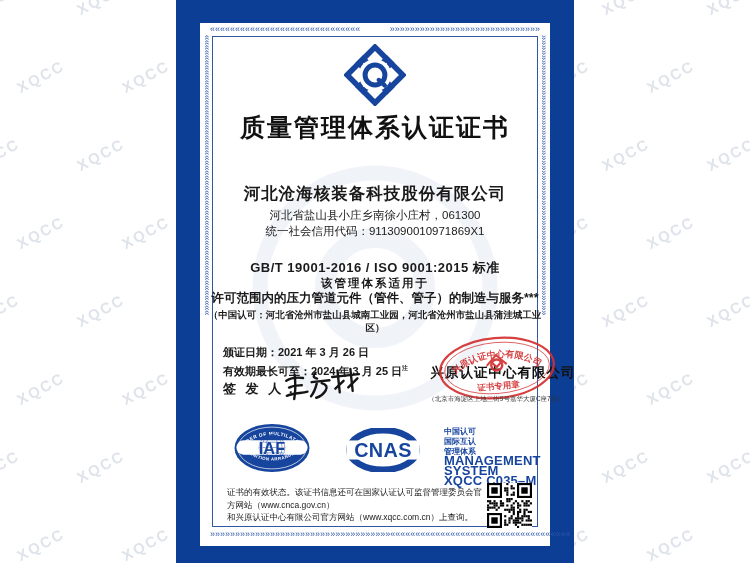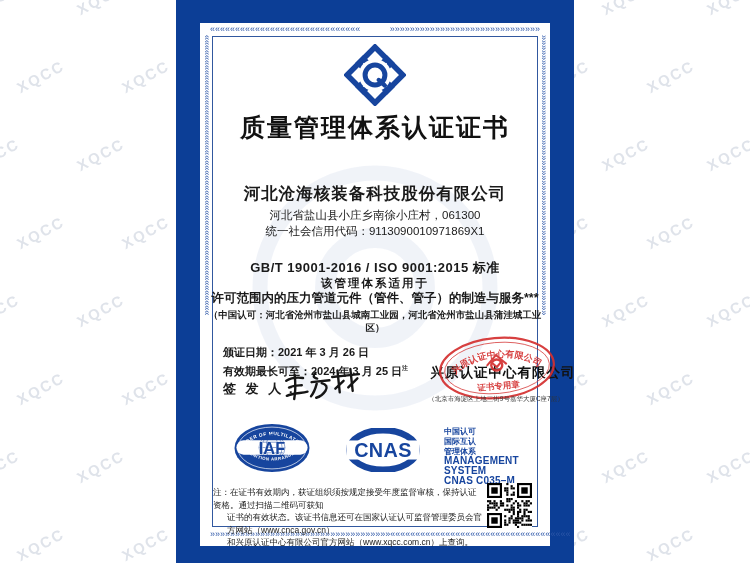--- a/index.html
+++ b/index.html
@@ -45,21 +45,21 @@
   .dates{left:23px;top:321px;font-size:11px;font-weight:bold;line-height:16px;}
   .dates sup{font-size:6px;}
   .signer{left:23px;top:357px;font-size:13px;font-weight:bold;letter-spacing:3px;}
   .signature{left:84px;top:344px;transform:rotate(-6deg);}
   .issuer-name{left:218px;top:341px;width:170px;font-size:13.5px;font-weight:bold;letter-spacing:1px;text-align:center;color:#111;z-index:3;}
   .stamp{left:237px;top:313px;width:120px;height:64px;z-index:4;opacity:.92;transform:rotate(-5deg);}
   .issuer-addr{left:198px;top:372px;width:196px;text-align:center;font-size:6.5px;color:#333;z-index:5;}
   .iaf{left:32px;top:400px;width:80px;height:50px;}
   .cnas{left:146px;top:405px;width:74px;height:44px;}
   .cnas-text{left:232px;top:404px;font-size:8px;line-height:9.8px;color:#17459e;font-weight:bold;margin-left:12px;}
-  .cnas-text .en{font-size:10px;letter-spacing:.2px;}
+  .cnas-text .en{font-size:13px;letter-spacing:.2px;}
   .footnote{left:13px;top:463px;width:270px;font-size:8.5px;line-height:12.5px;color:#222;}
   .footnote .fn-line{padding-left:14px;}
   .footnote .fn-first{padding-left:0;}
   .qr{left:287px;top:460px;width:45px;height:45px;}
 </style>
 </head>
 <body>
 
 <div id="watermark-layer">
     <span style="left: -30px; top: -10px;">XQCC</span>
@@ -239,25 +239,24 @@
       <ellipse cx="50" cy="30" rx="46" ry="27" fill="none" stroke="#17459e" stroke-width="9"></ellipse>
       <rect x="0" y="17" width="100" height="26" fill="#ffffff"></rect>
       <text x="50" y="40" text-anchor="middle" font-size="27" font-weight="bold" fill="#17459e" letter-spacing="0.5">CNAS</text>
     </svg>
 
     <div class="abs cnas-text">
       <div>中国认可</div>
       <div>国际互认</div>
       <div>管理体系</div>
       <div class="en">MANAGEMENT SYSTEM</div>
-      <div class="en">CNAS C035–M</div>
+      <div class="en">XQCC C035–M</div>
     </div>
 
     <div class="abs footnote">
-      <div class="fn-line fn-first"><span>注：</span><span>在证书有效期内，获证组织须按规定接受年度监督审核，保持认证资格。通过扫描二维码可获知</span></div>
       <div class="fn-line">证书的有效状态。该证书信息还可在国家认证认可监督管理委员会官方网站（www.cnca.gov.cn）</div>
       <div class="fn-line">和兴原认证中心有限公司官方网站（www.xqcc.com.cn）上查询。</div>
     </div>
     <div class="abs qr" id="qr"><svg width="45" height="45" viewBox="0 0 42 42">
           <rect width="42" height="42" fill="#fff"></rect>
           <rect x="18" y="0" width="2" height="2" fill="#000"></rect>
           <rect x="22" y="2" width="2" height="2" fill="#000"></rect>
           <rect x="16" y="4" width="2" height="2" fill="#000"></rect>
           <rect x="18" y="4" width="2" height="2" fill="#000"></rect>
           <rect x="22" y="4" width="2" height="2" fill="#000"></rect>

